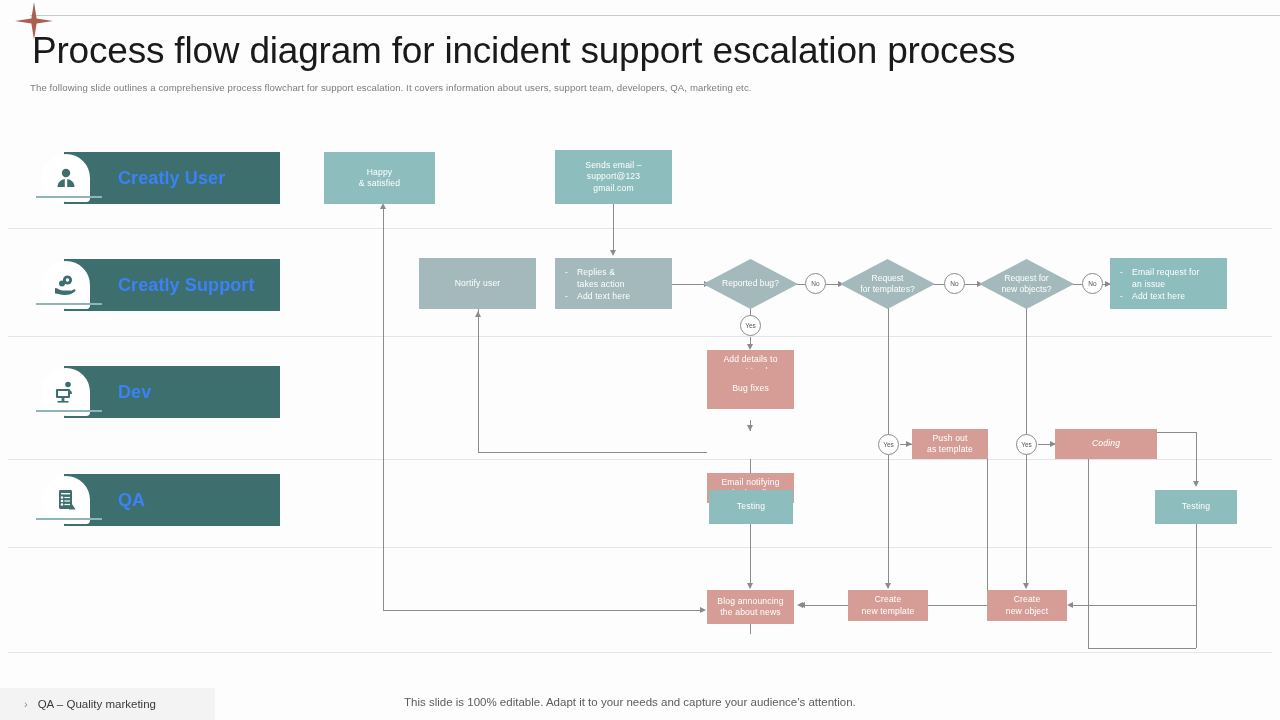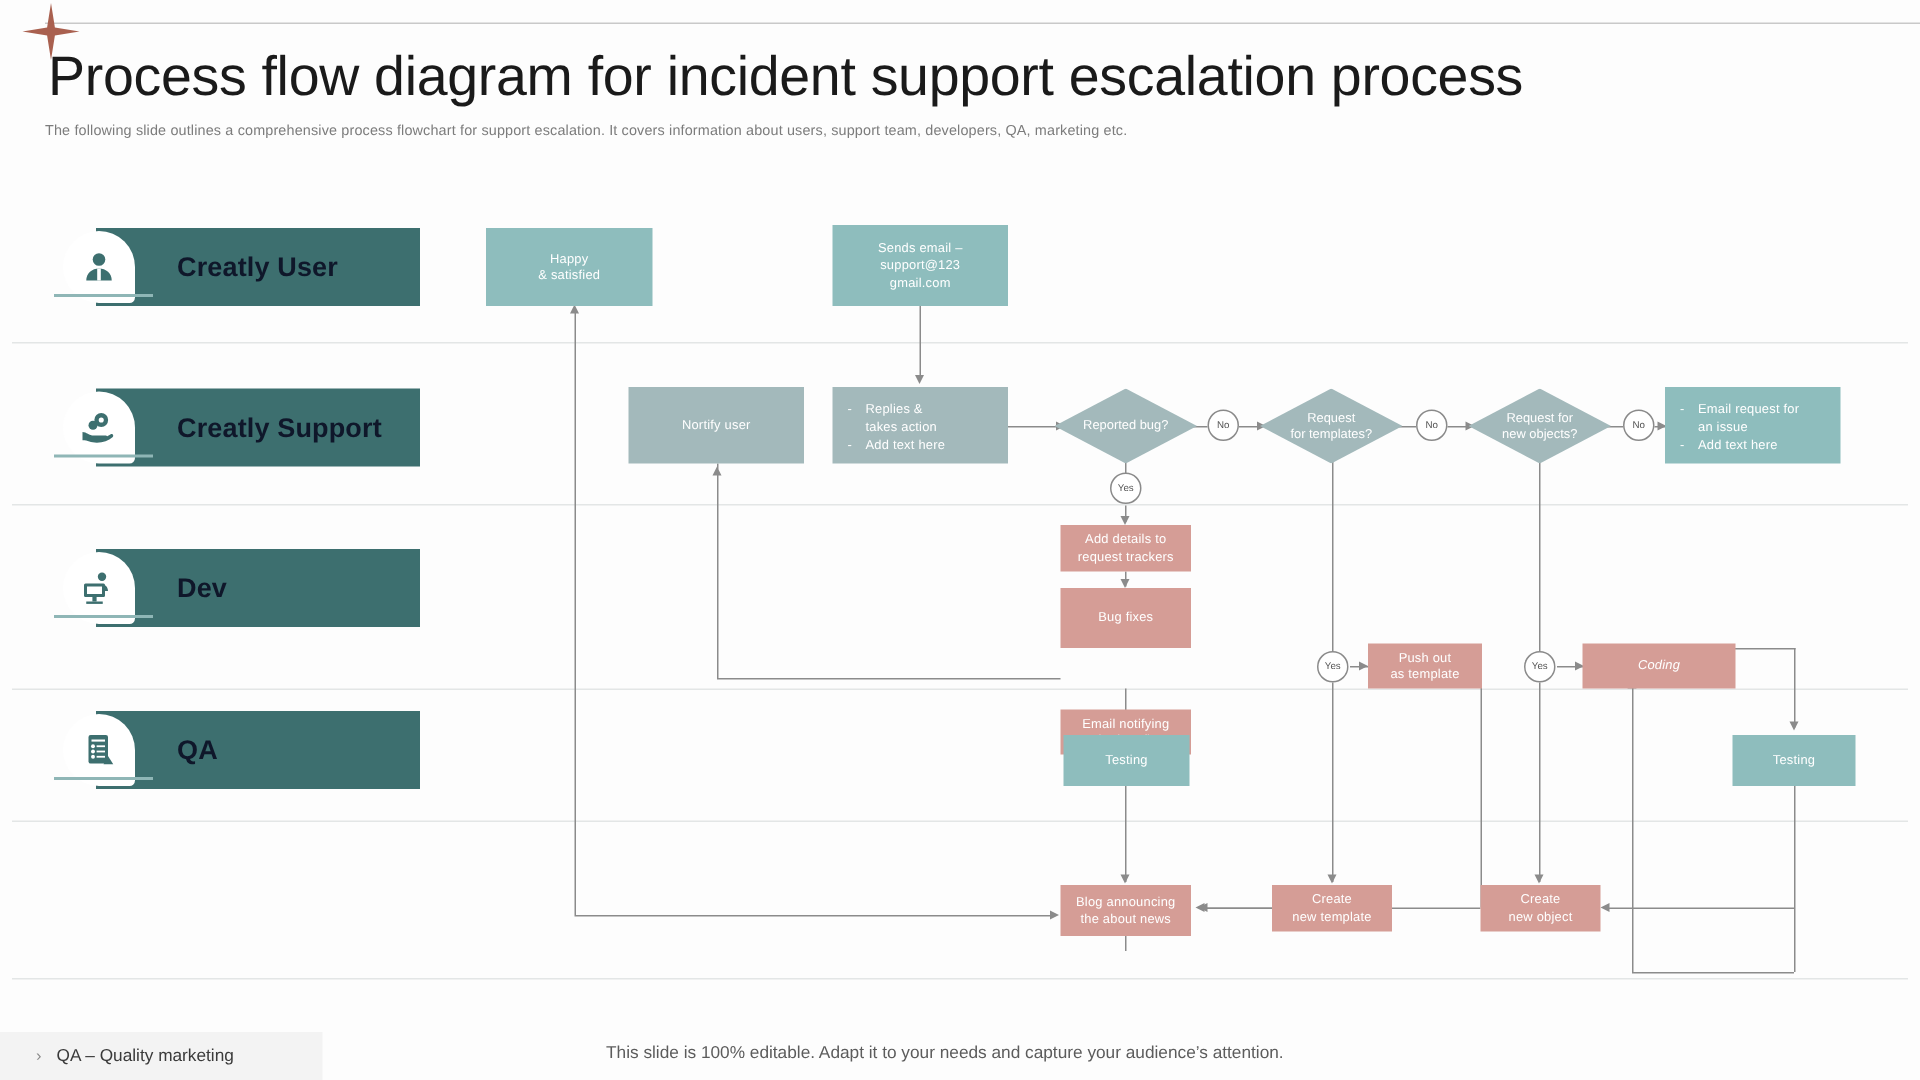--- a/index.html
+++ b/index.html
@@ -34,21 +34,21 @@
     position:absolute;left:46px;top:0;width:216px;height:52px;
     background:#3d6f6f;
   }
   .lane-bar-shadow{
     position:absolute;left:50px;top:4px;width:216px;height:52px;
     background:#d9dede;z-index:-1;
   }
   .lane-label{
     position:absolute;left:100px;top:0;height:52px;
     display:flex;align-items:center;
-    color:#0f172a;font-size:18px;font-weight:700;letter-spacing:0.1px;
+    color:#3b82f6;font-size:18px;font-weight:700;letter-spacing:0.1px;
     white-space:nowrap;
   }
   .lane-badge{
     position:absolute;left:24px;top:2px;width:48px;height:48px;
     background:#ffffff;border-radius:26px 26px 4px 26px;
     display:flex;align-items:center;justify-content:center;
     box-shadow:0 0 0 0 rgba(0,0,0,0);
   }
   .lane-badge svg{display:block;}
   .lane-underline{
@@ -353,21 +353,21 @@
 
   <div class="bubble" style="left:740px;top:315px;">Yes</div>
   <div class="bubble" style="left:878px;top:434px;">Yes</div>
   <div class="bubble" style="left:1016px;top:434px;">Yes</div>
 
   <div class="node pink" style="left:707px;top:350px;width:87px;height:31px;">
     <span class="lines">Add details to
 request trackers</span>
   </div>
 
-  <div class="node pink" style="left:707px;top:392px;width:87px;height:40px;">
+  <div class="node pink" style="left:707px;top:369px;width:87px;height:40px;">
     <span class="lines">Bug fixes</span>
   </div>
 
   <div class="node pink" style="left:707px;top:431px;width:87px;height:30px;margin-top:42px;">
     <span class="lines">Email notifying
 the bug fix</span>
   </div>
 
   <div class="node pink" style="left:912px;top:429px;width:76px;height:30px;">
     <span class="lines">Push out

